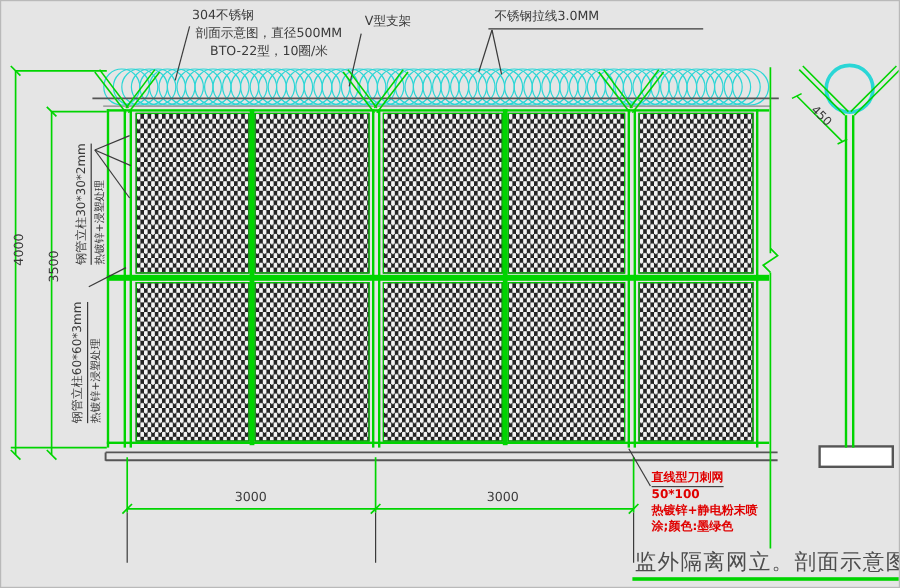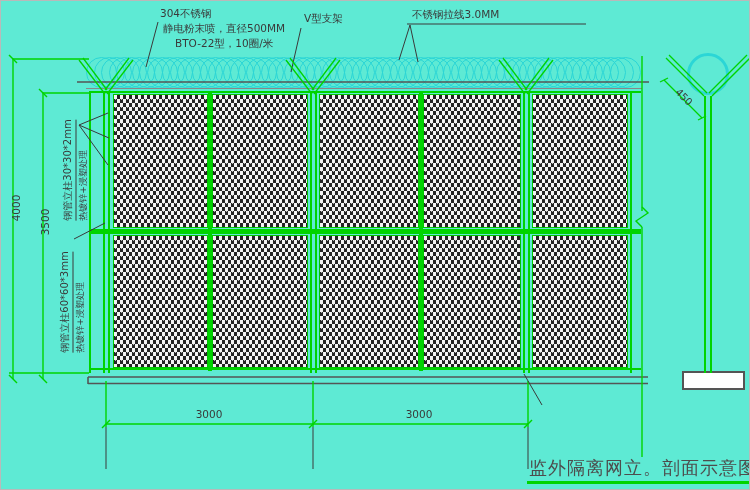--- a/index.html
+++ b/index.html
@@ -1,17 +1,17 @@
 <!DOCTYPE html>
 <html><head>
 <meta charset="utf-8">
 <style>
   html,body{margin:0;padding:0;background:#fff;}
   #canvas{
-    position:relative;width:748px;height:488px;background:#5eead4;
+    position:relative;width:748px;height:488px;background:#e5e5e5;
     border:1px solid #b9b9b9;overflow:hidden;
     font-family:"DejaVu Sans",sans-serif;color:#333;
   }
   .abs{position:absolute;}
   .txt{position:absolute;font-size:10.5px;color:#3a3a3a;white-space:nowrap;z-index:6;line-height:1.1;}
   .center{transform:translate(-50%,-50%);}
   .centerrot-90{transform:translate(-50%,-50%) rotate(-90deg);}
   .centerrot45{transform:translate(-50%,-50%) rotate(45deg);}
   
   .greenline{position:absolute;background:#00d400;z-index:3;}
@@ -221,37 +221,43 @@
       <line x1="289" y1="57" x2="313" y2="89" stroke="#00d400" stroke-width="1.3"></line>
       <line x1="339" y1="59" x2="313" y2="93" stroke="#00d400" stroke-width="1.3"></line>
       <line x1="335" y1="57" x2="311" y2="89" stroke="#00d400" stroke-width="1.3"></line>
       <line x1="498" y1="59" x2="524" y2="93" stroke="#00d400" stroke-width="1.3"></line>
       <line x1="502" y1="57" x2="526" y2="89" stroke="#00d400" stroke-width="1.3"></line>
       <line x1="552" y1="59" x2="526" y2="93" stroke="#00d400" stroke-width="1.3"></line>
       <line x1="548" y1="57" x2="524" y2="89" stroke="#00d400" stroke-width="1.3"></line>
     </svg>
 
   <div class="txt" style="left:159px;top:7px;">304不锈钢</div>
-  <div class="txt" style="left:162px;top:22px;">静电粉末喷，直径500MM</div>
+  <div class="txt" style="left:162px;top:22px;">剖面示意图，直径500MM</div>
   <div class="txt" style="left:174px;top:37px;">BTO-22型，10圈/米</div>
   <div class="txt" style="left:303px;top:12px;">V型支架</div>
   <div class="txt" style="left:411px;top:8px;">不锈钢拉线3.0MM</div>
 
   <div class="txt centerrot-90" style="left:16px;top:207px;font-size:10.5px;">4000</div>
   <div class="txt centerrot-90" style="left:45px;top:221px;font-size:10.5px;">3500</div>
   <div class="txt center" style="left:208px;top:414px;">3000</div>
   <div class="txt center" style="left:418px;top:414px;">3000</div>
   <div class="txt centerrot45" style="left:683px;top:96px;font-size:10px;">450</div>
 
   <div class="postlabel centerrot-90 abs" style="left:74px;top:169px;">
     <div class="l1">钢管立柱30*30*2mm</div>
     <div class="l2">热镀锌+浸塑处理</div>
   </div>
   <div class="postlabel centerrot-90 abs" style="left:71px;top:301px;">
     <div class="l1">钢管立柱60*60*3mm</div>
     <div class="l2">热镀锌+浸塑处理</div>
   </div>
 
+  <div class="spec-red" style="left:542px;top:391px;">
+    <div><span class="u">直线型刀刺网</span></div>
+    <div>50*100</div>
+    <div>热镀锌+静电粉末喷</div>
+    <div>涂;颜色:墨绿色</div>
+  </div>
 
   <div id="title">监外隔离网立。剖面示意图</div>
   <div id="title-underline"></div>
 
 </div>
 
 </body></html>

